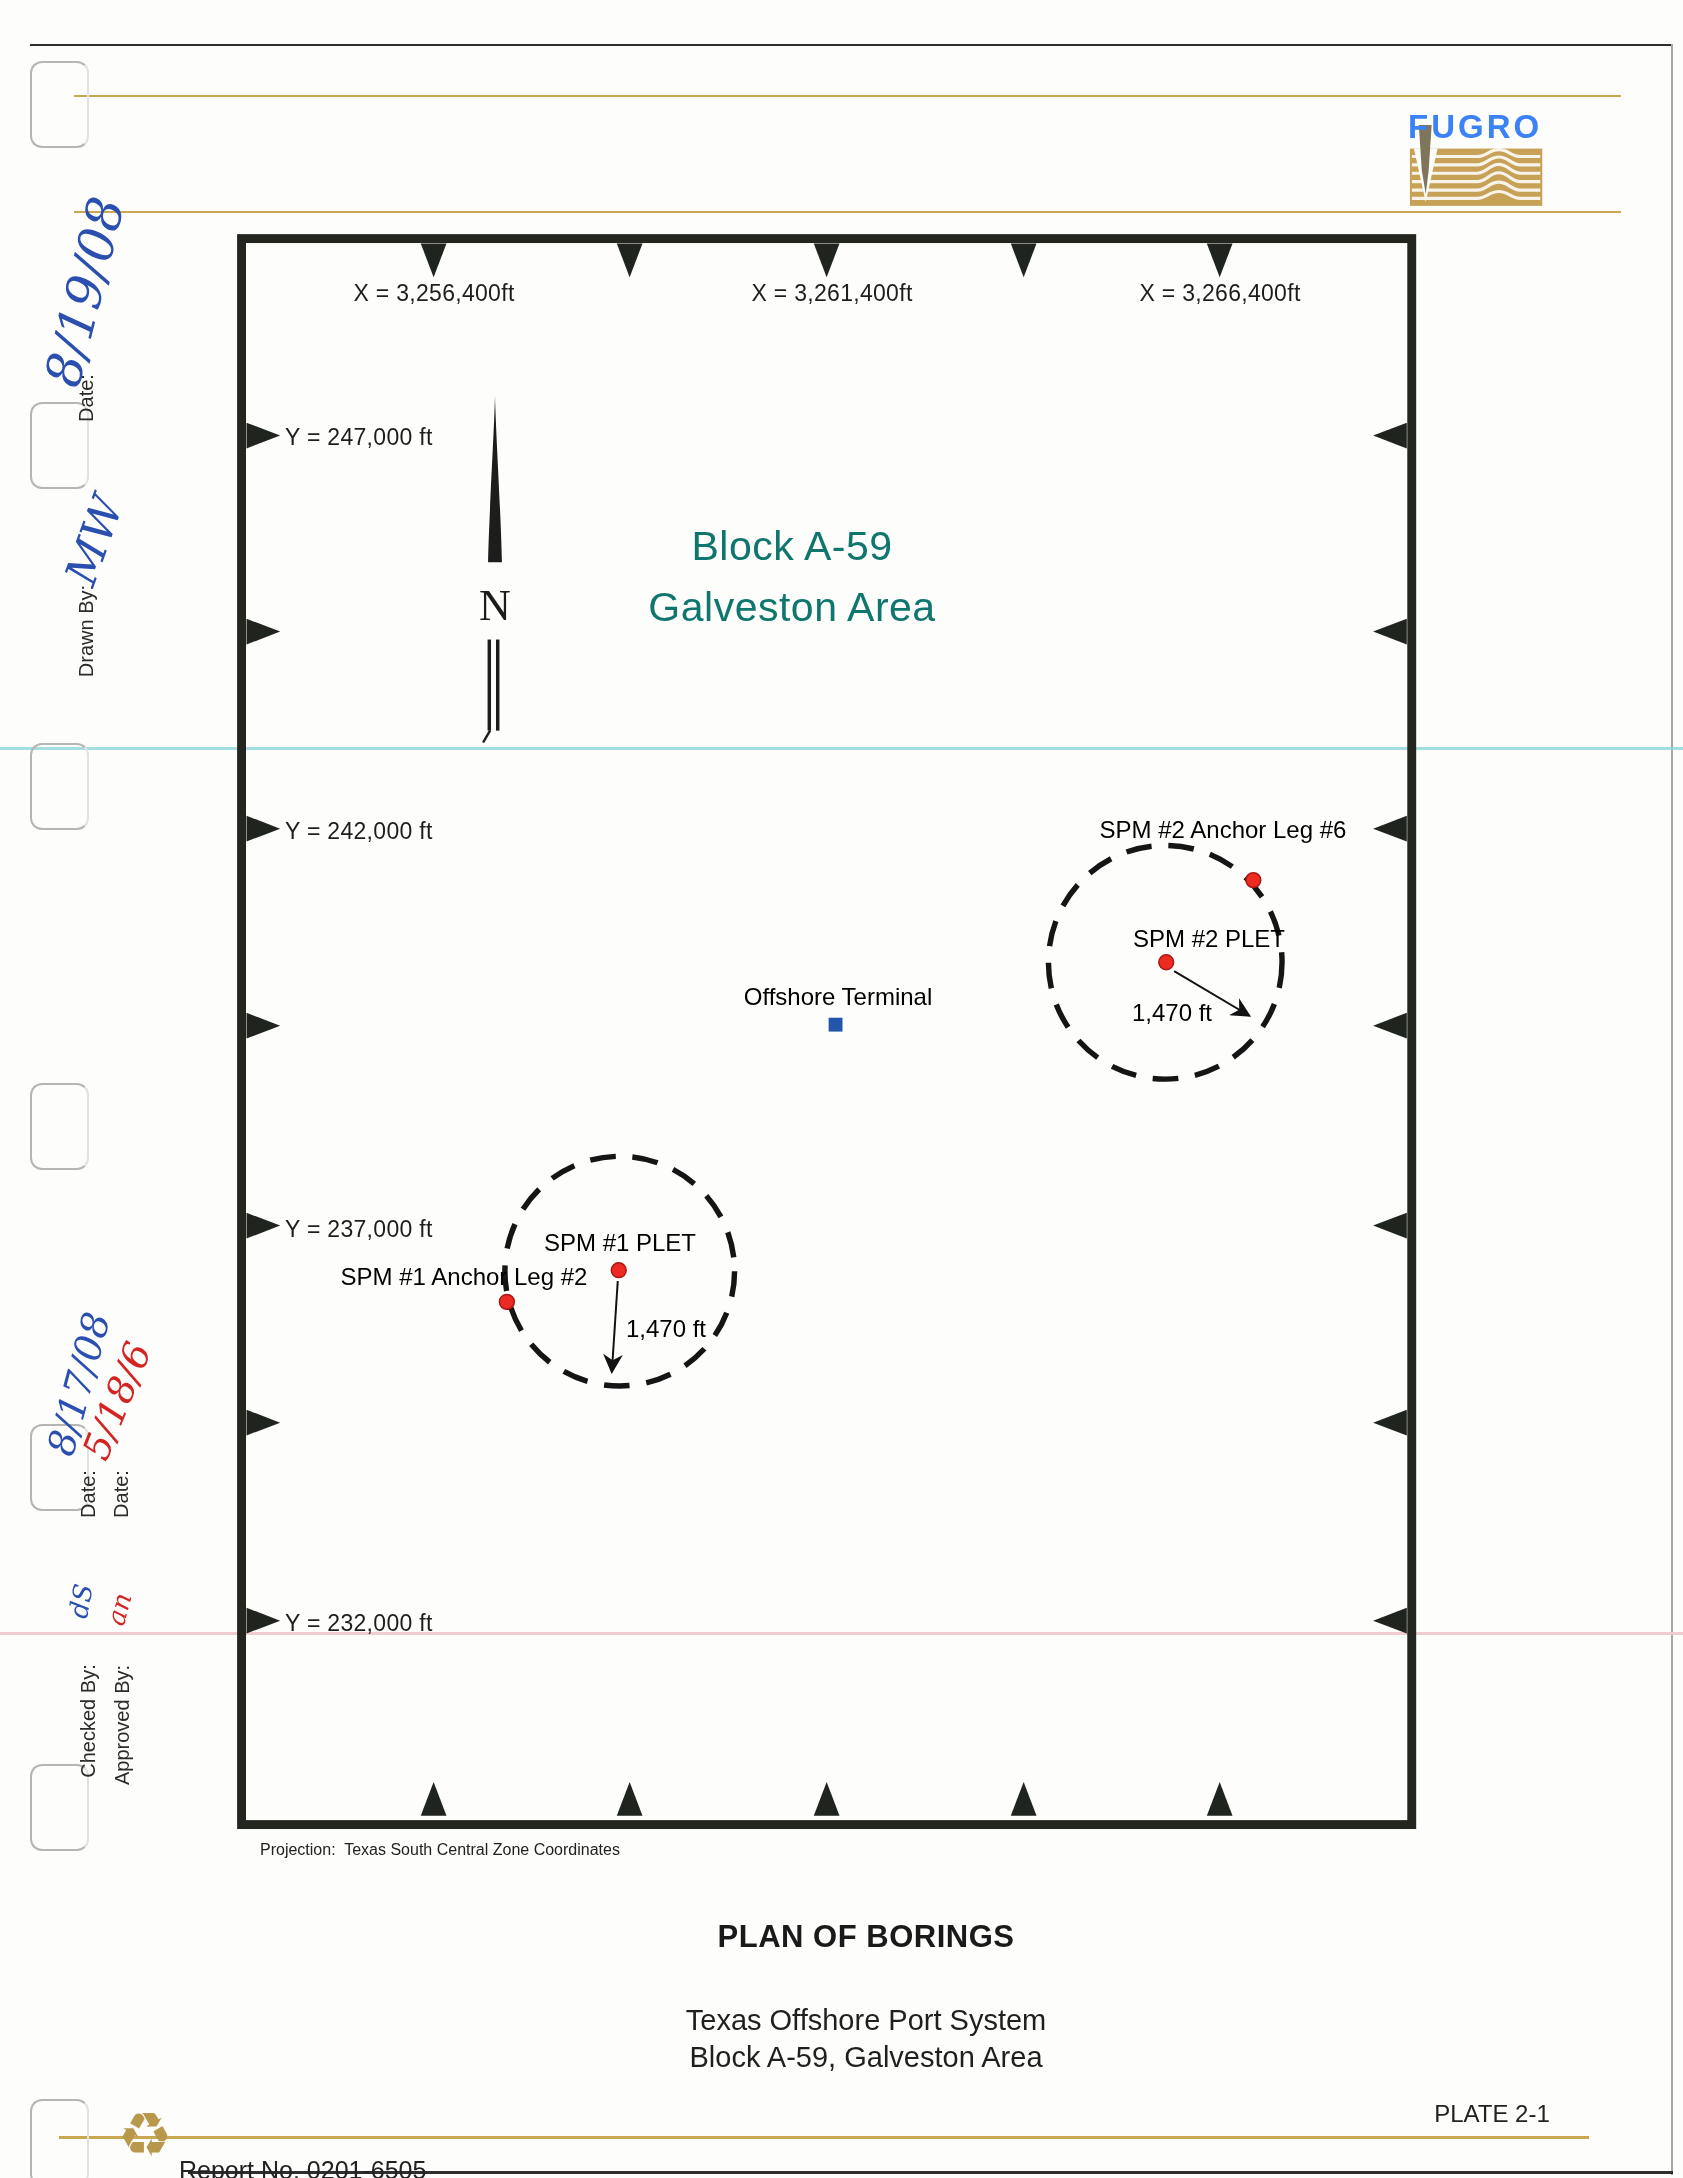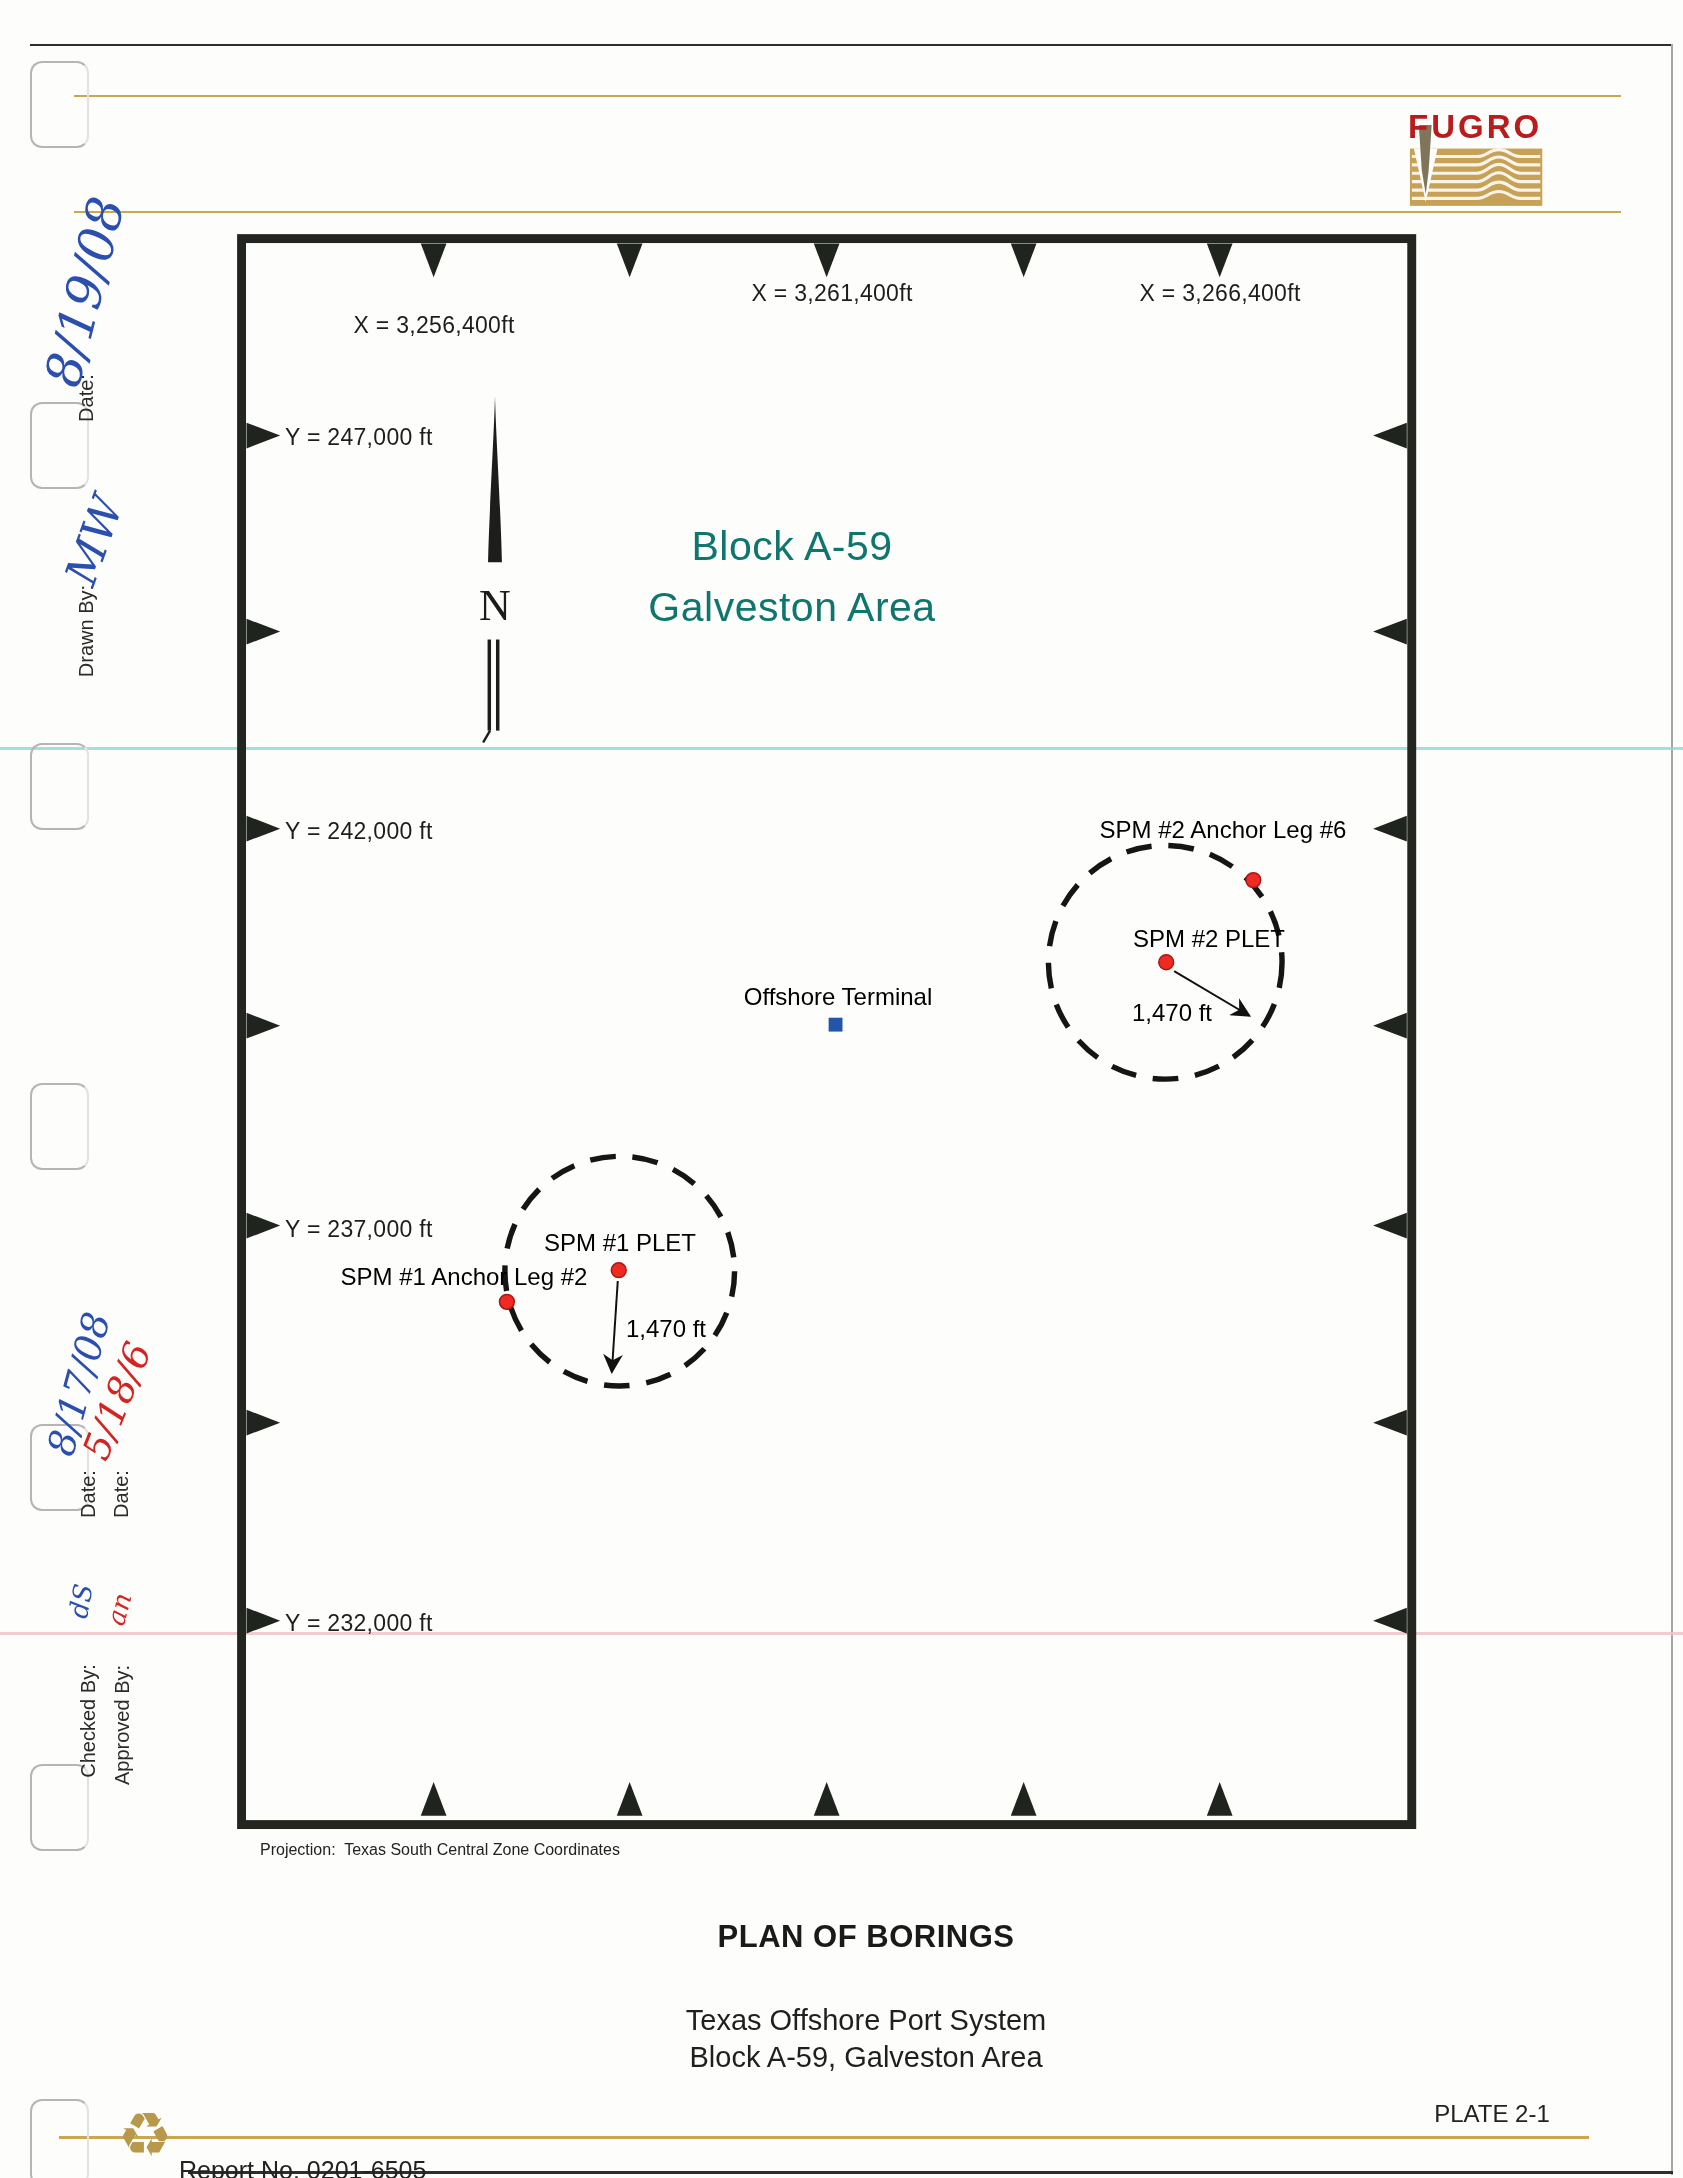--- a/index.html
+++ b/index.html
@@ -52,21 +52,21 @@
         <path d="M8 60 L74 60 C84 60 86 53 96 53 C106 53 108 60 118 60 L138 60"></path>
         <path d="M8 68.5 L74 68.5 C84 68.5 86 60.5 96 60.5 C106 60.5 108 68.5 118 68.5 L138 68.5"></path>
         <path d="M8 77 L74 77 C84 77 86 68 96 68 C106 68 108 77 118 77 L138 77"></path>
         <path d="M8 85.5 L74 85.5 C84 85.5 86 76.5 96 76.5 C106 76.5 108 85.5 118 85.5 L138 85.5"></path>
         <path d="M8 94 L74 94 C84 94 86 86 96 86 C106 86 108 94 118 94 L138 94"></path>
         <path d="M8 102.5 L74 102.5 C84 102.5 86 95.5 96 95.5 C106 95.5 108 102.5 118 102.5 L138 102.5"></path>
       </g>
       <polygon points="10,52 34,52 22,106" fill="#fdfdfb"></polygon>
       <polygon points="15,28 28,28 25,74 22,98 18,74" fill="#7e755b"></polygon>
     </svg>
-    <div class="abs" style="left:4px;top:11px;font-size:33px;font-weight:bold;letter-spacing:3px;color:#b91c1c;font-family:'Liberation Sans',sans-serif;">FUGRO</div>
+    <div class="abs" style="left:4px;top:11px;font-size:33px;font-weight:bold;letter-spacing:3px;color:#3b82f6;font-family:'Liberation Sans',sans-serif;">FUGRO</div>
   </div>
 
   <div class="abs rot marginlbl" style="left:86px;top:398px;">Date:</div>
   <div class="abs hw hw-blue" style="left:85px;top:292px;font-size:50px;transform:translate(-50%,-50%) rotate(-76deg);">8/19/08</div>
 
   <div class="abs rot marginlbl" style="left:86px;top:631px;">Drawn By:</div>
   <div class="abs hw hw-blue" style="left:94px;top:540px;font-size:44px;transform:translate(-50%,-50%) rotate(-70deg);">MW</div>
 
   <div class="abs rot marginlbl" style="left:88px;top:1494px;">Date:</div>
   <div class="abs hw hw-blue" style="left:79px;top:1384px;font-size:38px;transform:translate(-50%,-50%) rotate(-75deg);">8/17/08</div>
@@ -133,21 +133,21 @@
     <line x1="1186" y1="981" x2="1262" y2="1026" stroke="#111" stroke-width="2" marker-end="url(#ah)"></line>
     <circle cx="1266" cy="889" r="7.5" fill="#ee2b22" stroke="#a81712" stroke-width="1.5"></circle>
     <circle cx="1178" cy="972" r="7.5" fill="#ee2b22" stroke="#a81712" stroke-width="1.5"></circle>
 
     <circle cx="626" cy="1284" r="116" fill="none" stroke="#151515" stroke-width="5.5" stroke-dasharray="26 17"></circle>
     <line x1="624" y1="1294" x2="618" y2="1386" stroke="#111" stroke-width="2" marker-end="url(#ah)"></line>
     <circle cx="625" cy="1283" r="7.5" fill="#ee2b22" stroke="#a81712" stroke-width="1.5"></circle>
     <circle cx="512" cy="1315" r="7.5" fill="#ee2b22" stroke="#a81712" stroke-width="1.5"></circle>
   </svg>
 
-  <div class="abs c coord" style="left:434px;top:293px;margin-top:32px;">X = 3,256,400ft</div>
+  <div class="abs c coord" style="left:434px;top:293px;">X = 3,256,400ft</div>
   <div class="abs c coord" style="left:832px;top:293px;">X = 3,261,400ft</div>
   <div class="abs c coord" style="left:1220px;top:293px;">X = 3,266,400ft</div>
 
   <div class="abs coord" style="left:285px;top:424px;">Y = 247,000 ft</div>
   <div class="abs coord" style="left:285px;top:818px;">Y = 242,000 ft</div>
   <div class="abs coord" style="left:285px;top:1216px;">Y = 237,000 ft</div>
   <div class="abs coord" style="left:285px;top:1610px;">Y = 232,000 ft</div>
 
   <div class="abs c" style="left:495px;top:605px;font-family:'Liberation Serif',serif;font-size:44px;color:#1c1c1c;">N</div>
 

